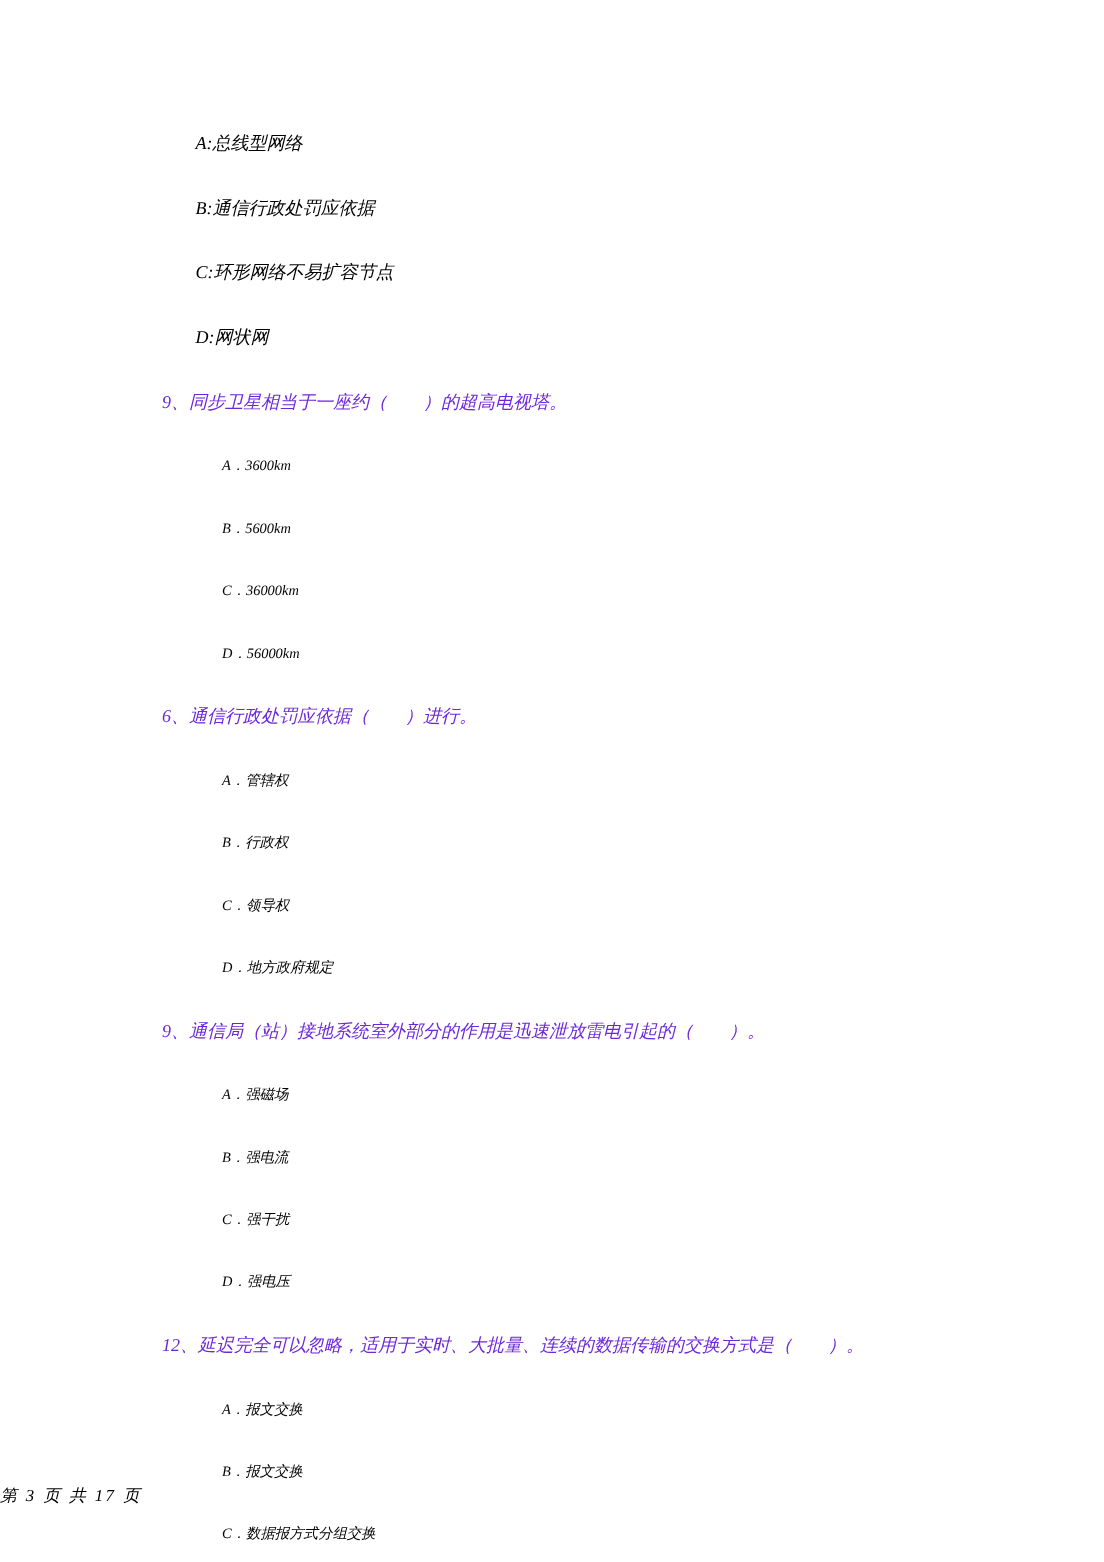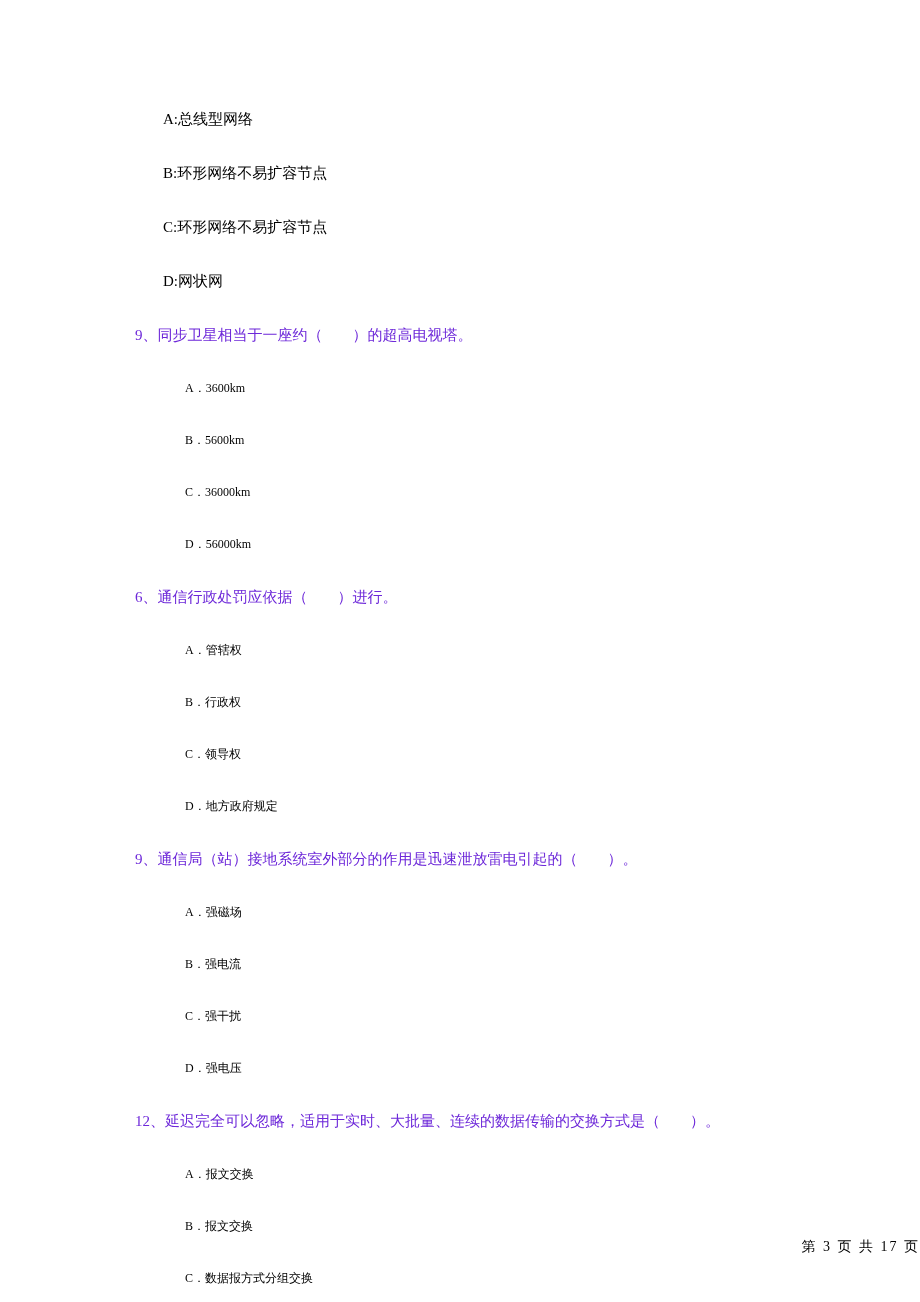--- a/index.html
+++ b/index.html
@@ -1,18 +1,19 @@
 <!DOCTYPE html>
 <html><head>
   <meta charset="utf-8">
   <style>
     * {
       margin: 0;
       padding: 0;
       box-sizing: border-box;
+      font-style: italic;
     }
     body {
       width: 920px;
       height: 1302px;
       background: #ffffff;
       font-family: "SimSun", "宋体", serif;
       position: relative;
       padding-top: 110px;
       padding-left: 135px;
       padding-right: 100px;
@@ -32,31 +33,31 @@
     .question {
       font-size: 15px;
       color: #6d28d9;
       margin-bottom: 35px;
     }
     .footer {
       position: absolute;
       bottom: 46px;
       left: 0;
       right: 0;
-      text-align: right;
+      text-align: left;
       font-size: 14px;
       color: #000;
       letter-spacing: 2px;
     }
   </style>
 </head>
 <body>
 
 <div class="option">A:总线型网络</div>
-<div class="option">B:环形网络不易扩容节点</div>
+<div class="option">B:通信行政处罚应依据</div>
 <div class="option">C:环形网络不易扩容节点</div>
 <div class="option">D:网状网</div>
 
 <div class="question">9、同步卫星相当于一座约（　　）的超高电视塔。</div>
 <div class="option-letter">A．3600km</div>
 <div class="option-letter">B．5600km</div>
 <div class="option-letter">C．36000km</div>
 <div class="option-letter">D．56000km</div>
 
 <div class="question">6、通信行政处罚应依据（　　）进行。</div>

